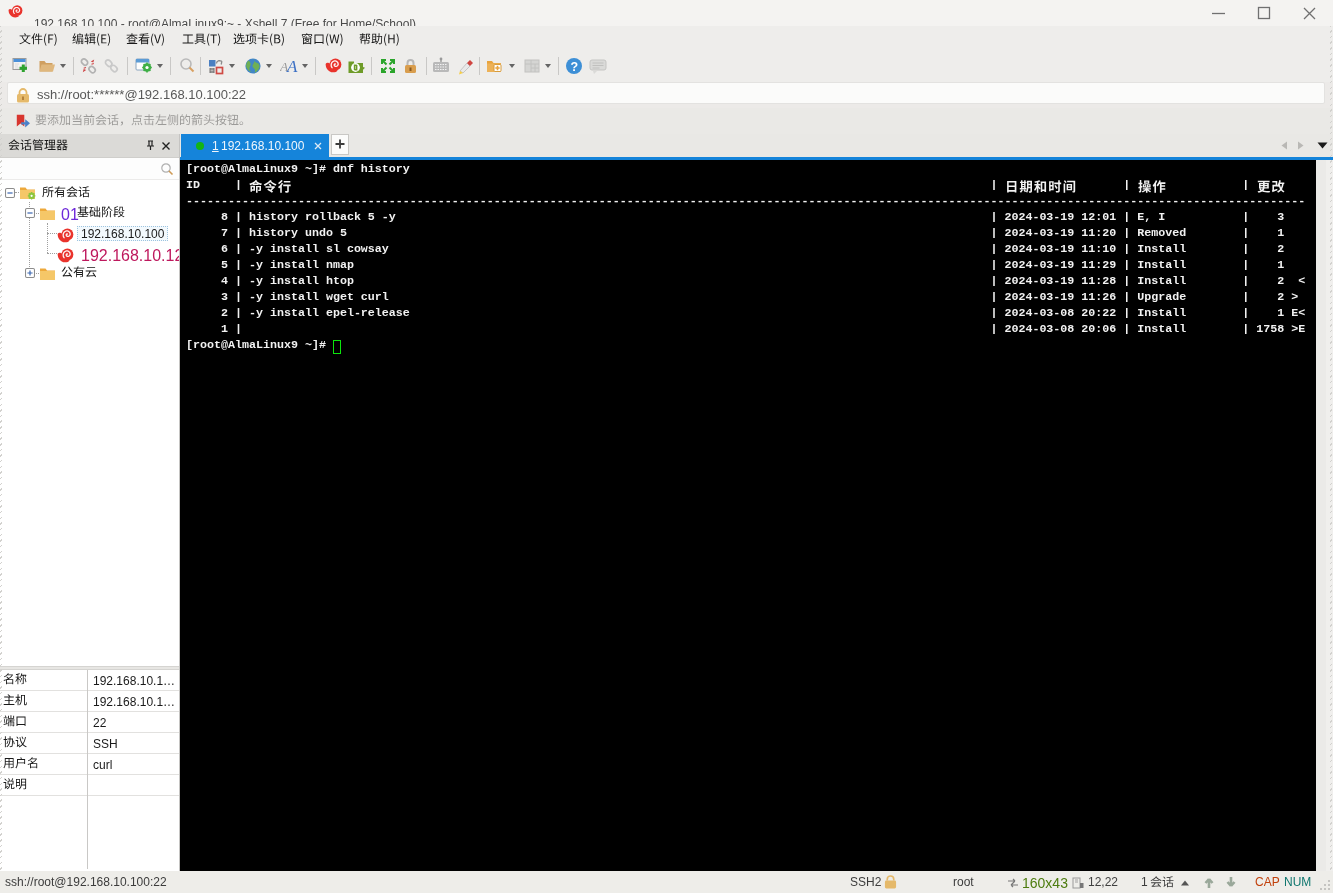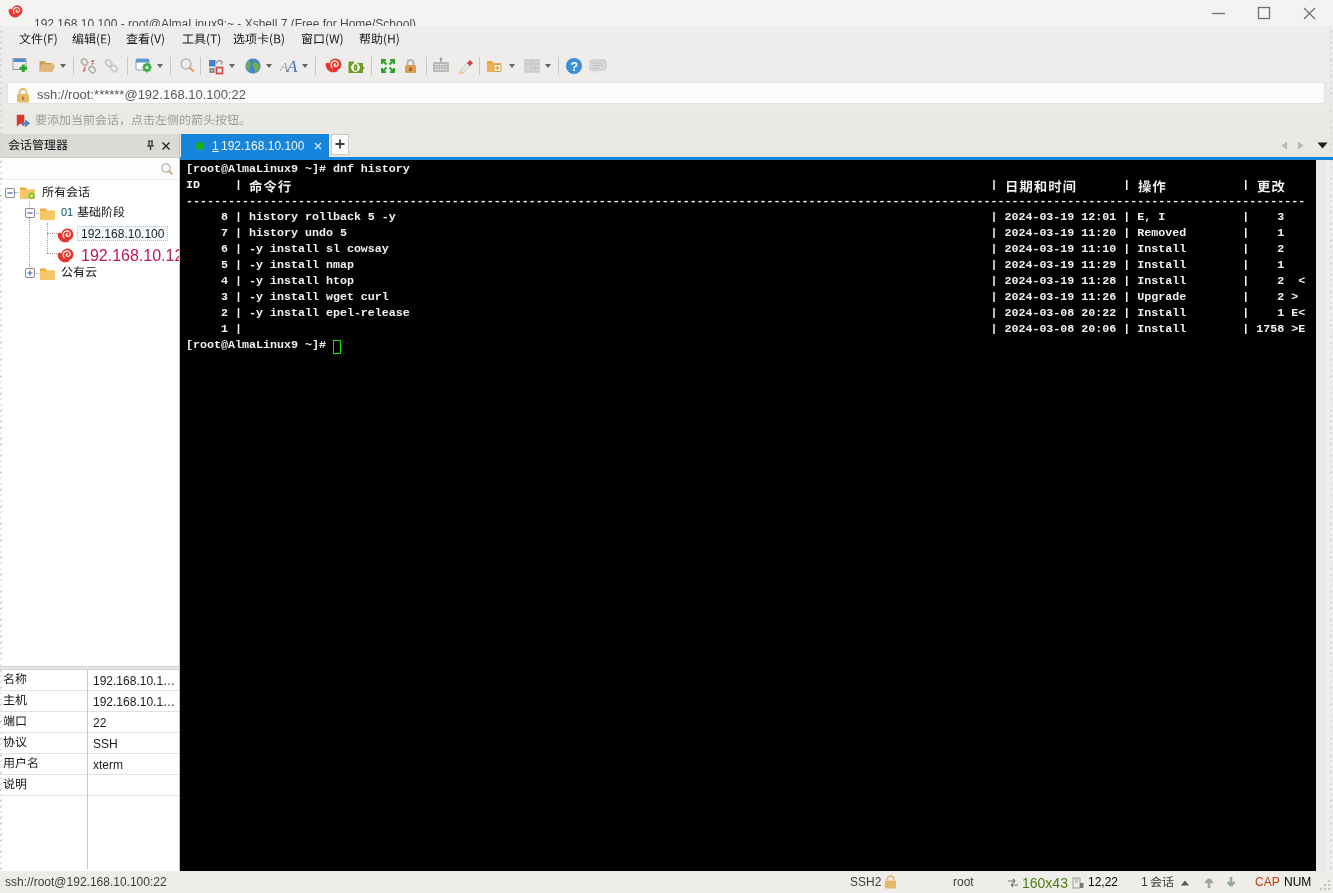--- a/index.html
+++ b/index.html
@@ -188,34 +188,34 @@
 <div class="abs" style="left:953px;top:875px;font-size:12px;color:#3c3c3c">root</div>
 <svg class="abs" style="left:1007px;top:877px" width="12" height="12" viewBox="0 0 12 12">
     <path d="M1 4 h7 M8 4 l-2-2 M8 4 l-2 2 M11 8 H4 M4 8 l2-2 M4 8 l2 2" stroke="#777" stroke-width="1.1" fill="none"></path>
   </svg>
 <div class="abs" style="left:1022px;top:875px;font-size:14px;color:#4d7c0f">160x43</div>
 <svg class="abs" style="left:1072px;top:877px" width="12" height="12" viewBox="0 0 12 12">
     <rect x="1" y="1" width="7" height="10" fill="none" stroke="#999" stroke-width="1"></rect>
     <path d="M3 3 h3 M3 5 h3" stroke="#999" stroke-width="0.9"></path>
     <rect x="8" y="6" width="3.5" height="5" fill="#777"></rect>
   </svg>
-<div class="abs" style="left:1088px;top:875px;font-size:12px;color:#000000">12,22</div>
+<div class="abs" style="left:1088px;top:875px;font-size:12px;color:#404040">12,22</div>
 <div class="abs" style="left:1141px;top:875px;font-size:12px;color:#3c3c3c">1 </div>
 <svg style="position:absolute;left:1150px;top:876px" width="25" height="16" viewBox="0 0 25 16">
     <path d="M1.9 11C2.3 10.8 3 10.8 9.4 10.3C9.6 10.6 9.9 11 10.1 11.3L10.9 10.8C10.3 9.9 9.2 8.6 8.1 7.6L7.4 8C7.8 8.5 8.3 9 8.7 9.5L3.3 9.9C4.1 9.1 5 8.1 5.7 7.2L11 7.2L11 6.3L1.1 6.3L1.1 7.2L4.5 7.2C3.7 8.2 2.8 9.2 2.5 9.5C2.1 9.8 1.8 10 1.6 10.1C1.7 10.3 1.8 10.8 1.9 11ZM6 0.2C5 1.8 2.9 3.4 0.5 4.4C0.7 4.5 1 4.9 1.2 5.1C1.9 4.8 2.5 4.5 3.2 4.1L3.2 4.8L8.9 4.8L8.9 4L3.3 4C4.4 3.3 5.3 2.5 6 1.7C6.8 2.4 7.8 3.3 8.9 4C9.5 4.4 10.2 4.7 10.9 5C11.1 4.8 11.4 4.4 11.6 4.2C9.6 3.5 7.7 2.2 6.6 1.1L6.9 0.6ZM13.2 1.1C13.8 1.6 14.6 2.4 14.9 2.9L15.5 2.3C15.2 1.8 14.4 1.1 13.8 0.6ZM17 6.8L17 11.3L17.9 11.3L17.9 10.8L21.9 10.8L21.9 11.2L22.8 11.2L22.8 6.8L20.3 6.8L20.3 4.8L23.5 4.8L23.5 3.9L20.3 3.9L20.3 1.6C21.3 1.5 22.2 1.3 22.9 1L22.2 0.3C20.9 0.8 18.4 1.1 16.4 1.4C16.5 1.6 16.6 1.9 16.6 2.1C17.5 2 18.5 1.9 19.4 1.8L19.4 3.9L16.4 3.9L16.4 4.8L19.4 4.8L19.4 6.8ZM17.9 10L17.9 7.6L21.9 7.6L21.9 10ZM12.5 4L12.5 4.9L14.2 4.9L14.2 9.1C14.2 9.6 13.8 10.1 13.5 10.2C13.7 10.4 14 10.8 14.1 10.9C14.3 10.7 14.6 10.4 16.6 8.8C16.5 8.7 16.4 8.3 16.3 8.1L15 9L15 4Z" fill="#3c3c3c"></path>
   </svg>
 <svg class="abs" style="left:1180px;top:879px" width="10" height="8" viewBox="0 0 10 8">
     <path d="M1 6.5 L5 1.5 L9 6.5 Z" fill="#555"></path>
   </svg>
 <svg class="abs" style="left:1203px;top:876px" width="36" height="13" viewBox="0 0 36 13">
     <path d="M6 12 V3 M6 3 L2.5 7 M6 3 L9.5 7" stroke="#9aa89a" stroke-width="2.6" fill="none"></path>
     <path d="M28 1 V10 M28 10 L24.5 6 M28 10 L31.5 6" stroke="#9aa89a" stroke-width="2.6" fill="none"></path>
   </svg>
 <div class="abs" style="left:1255px;top:875px;font-size:12px;color:#c2410c">CAP</div>
-<div class="abs" style="left:1284px;top:875px;font-size:12px;color:#000000">NUM</div>
+<div class="abs" style="left:1284px;top:875px;font-size:12px;color:#0f766e">NUM</div>
 <svg class="abs" style="left:1320px;top:880px" width="12" height="12" viewBox="0 0 12 12">
     <g fill="#c5c4c1">
       <rect x="8" y="8" width="2" height="2"></rect>
       <rect x="8" y="4" width="2" height="2"></rect>
       <rect x="4" y="8" width="2" height="2"></rect>
       <rect x="8" y="0" width="2" height="2"></rect>
       <rect x="4" y="4" width="2" height="2"></rect>
       <rect x="0" y="8" width="2" height="2"></rect>
     </g>
   </svg>
@@ -258,21 +258,21 @@
     <path d="M6.4 1.5L6.4 5.4C6.4 7.1 6.3 9.2 4.8 10.7C5 10.8 5.4 11.1 5.5 11.3C7.1 9.7 7.3 7.3 7.3 5.4L7.3 5.2L9.2 5.2L9.2 11.2L10.1 11.2L10.1 5.2L11.5 5.2L11.5 4.3L7.3 4.3L7.3 2.1C8.7 1.9 10.2 1.6 11.3 1.2L10.7 0.4C9.7 0.8 7.9 1.2 6.4 1.5ZM2.1 6L2.1 5.6L2.1 4.1L4.4 4.1L4.4 6ZM5.3 0.5C4.3 0.9 2.6 1.2 1.2 1.4L1.2 5.6C1.2 7.2 1.1 9.3 0.3 10.7C0.5 10.8 0.9 11.1 1.1 11.3C1.8 10.1 2 8.3 2 6.8L5.3 6.8L5.3 3.3L2.1 3.3L2.1 2.1C3.4 1.9 4.9 1.7 5.9 1.2ZM16.7 0.2C16.5 0.8 16.4 1.3 16.2 1.8L12.8 1.8L12.8 2.6L15.8 2.6C15 4.2 13.9 5.7 12.5 6.7C12.6 6.8 12.9 7.2 13.1 7.4C13.8 6.8 14.5 6.2 15.1 5.4L15.1 11.3L15.9 11.3L15.9 8.9L21 8.9L21 10.1C21 10.3 20.9 10.4 20.7 10.4C20.5 10.4 19.8 10.4 19 10.4C19.1 10.6 19.2 11 19.3 11.2C20.3 11.2 21 11.2 21.3 11.1C21.7 11 21.9 10.7 21.9 10.2L21.9 4L16 4C16.3 3.6 16.5 3.1 16.8 2.6L23.3 2.6L23.3 1.8L17.1 1.8C17.3 1.4 17.5 0.9 17.6 0.5ZM15.9 6.9L21 6.9L21 8.1L15.9 8.1ZM15.9 6.1L15.9 4.8L21 4.8L21 6.1ZM25.9 11C26.3 10.8 27 10.8 33.4 10.3C33.6 10.6 33.9 11 34.1 11.3L34.9 10.8C34.3 9.9 33.2 8.6 32.1 7.6L31.4 8C31.8 8.5 32.3 9 32.7 9.5L27.3 9.9C28.1 9.1 29 8.1 29.7 7.2L35 7.2L35 6.3L25.1 6.3L25.1 7.2L28.5 7.2C27.7 8.2 26.8 9.2 26.5 9.5C26.1 9.8 25.8 10 25.6 10.1C25.7 10.3 25.8 10.8 25.9 11ZM30 0.2C29 1.8 26.9 3.4 24.5 4.4C24.7 4.5 25 4.9 25.2 5.1C25.9 4.8 26.5 4.5 27.2 4.1L27.2 4.8L32.9 4.8L32.9 4L27.3 4C28.4 3.3 29.3 2.5 30 1.7C30.8 2.4 31.8 3.3 32.9 4C33.5 4.4 34.2 4.7 34.9 5C35.1 4.8 35.4 4.4 35.6 4.2C33.6 3.5 31.7 2.2 30.6 1.1L30.9 0.6ZM37.2 1.1C37.8 1.6 38.6 2.4 38.9 2.9L39.5 2.3C39.2 1.8 38.4 1.1 37.8 0.6ZM41 6.8L41 11.3L41.9 11.3L41.9 10.8L45.9 10.8L45.9 11.2L46.8 11.2L46.8 6.8L44.3 6.8L44.3 4.8L47.5 4.8L47.5 3.9L44.3 3.9L44.3 1.6C45.3 1.5 46.2 1.3 46.9 1L46.2 0.3C44.9 0.8 42.4 1.1 40.4 1.4C40.5 1.6 40.6 1.9 40.6 2.1C41.5 2 42.5 1.9 43.4 1.8L43.4 3.9L40.4 3.9L40.4 4.8L43.4 4.8L43.4 6.8ZM41.9 10L41.9 7.6L45.9 7.6L45.9 10ZM36.5 4L36.5 4.9L38.2 4.9L38.2 9.1C38.2 9.6 37.8 10.1 37.5 10.2C37.7 10.4 38 10.8 38.1 10.9C38.3 10.7 38.6 10.4 40.6 8.8C40.5 8.7 40.4 8.3 40.3 8.1L39 9L39 4Z" fill="#1a1a1a"></path>
   </svg>
 <svg class="abs" style="left:25px;top:208px" width="10" height="10" viewBox="0 0 9.5 9.5">
     <rect x="0.5" y="0.5" width="8.5" height="8.5" rx="1.2" fill="#fff" stroke="#8c8c8c"></rect>
     <path d="M2.3 4.75 h4.9" stroke="#3a66b0" stroke-width="1.15"></path>
   </svg>
 <svg class="abs" style="left:39px;top:205px" width="17" height="17" viewBox="0 0 17 17">
     <path d="M1 3.5 h5.5 l1.5 2 H16 v9.5 H1 Z" fill="#eda93c"></path>
     <path d="M1 6 h15 v9 H1 Z" fill="#f5c768"></path>
   </svg>
-<div class="abs" style="left:61px;top:206px;font-size:11px;color:#0c4a6e">01 </div>
+<div class="abs" style="left:61px;top:206px;font-size:16px;color:#6d28d9">01 </div>
 <svg style="position:absolute;left:77px;top:206px" width="49" height="16" viewBox="0 0 49 16">
     <path d="M8.2 0.3L8.2 1.4L3.8 1.4L3.8 0.2L2.9 0.2L2.9 1.4L1.1 1.4L1.1 2.2L2.9 2.2L2.9 6L0.6 6L0.6 6.8L3.2 6.8C2.5 7.6 1.4 8.4 0.4 8.8C0.6 9 0.9 9.3 1 9.5C2.2 8.9 3.4 7.9 4.2 6.8L7.9 6.8C8.7 7.8 9.9 8.8 11 9.3C11.1 9.1 11.4 8.8 11.6 8.6C10.6 8.3 9.6 7.6 8.9 6.8L11.5 6.8L11.5 6L9.1 6L9.1 2.2L10.9 2.2L10.9 1.4L9.1 1.4L9.1 0.3ZM3.8 2.2L8.2 2.2L8.2 3L3.8 3ZM5.5 7.2L5.5 8.2L3.1 8.2L3.1 8.9L5.5 8.9L5.5 10.2L1.5 10.2L1.5 11L10.6 11L10.6 10.2L6.4 10.2L6.4 8.9L9 8.9L9 8.2L6.4 8.2L6.4 7.2ZM3.8 3.6L8.2 3.6L8.2 4.5L3.8 4.5ZM3.8 5.2L8.2 5.2L8.2 6L3.8 6ZM12.6 0.9L12.6 1.7L14.1 1.7C13.7 3.5 13.2 5.2 12.3 6.4C12.5 6.6 12.7 7.1 12.8 7.4C13 7.1 13.2 6.7 13.4 6.4L13.4 10.7L14.2 10.7L14.2 9.8L16.4 9.8L16.4 4.6L14.2 4.6C14.5 3.7 14.7 2.7 14.9 1.7L16.7 1.7L16.7 0.9ZM14.2 5.4L15.7 5.4L15.7 9L14.2 9ZM17.1 6.1L17.1 10.5L22.3 10.5L22.3 11.2L23.2 11.2L23.2 6.1L22.3 6.1L22.3 9.6L20.6 9.6L20.6 5.3L22.8 5.3L22.8 1.4L22 1.4L22 4.5L20.6 4.5L20.6 0.3L19.7 0.3L19.7 4.5L18.2 4.5L18.2 1.4L17.4 1.4L17.4 5.3L19.7 5.3L19.7 9.6L18 9.6L18 6.1ZM32.9 4.9L32.9 11.2L33.8 11.2L33.8 4.9ZM30 4.9L30 6.7C30 8.1 29.8 9.6 28.3 10.8C28.6 10.9 29 11.1 29.1 11.3C30.7 10 30.9 8.3 30.9 6.7L30.9 4.9ZM31.5 0.2C31.1 1.6 30 3.3 28.3 4.5C28.5 4.6 28.7 5 28.9 5.2C30.2 4.2 31.2 3 31.8 1.8C32.7 3.1 33.8 4.3 35 5C35.1 4.8 35.4 4.5 35.6 4.3C34.3 3.6 33 2.3 32.3 0.9L32.4 0.3ZM25 0.7L25 11.3L25.8 11.3L25.8 1.6L27.5 1.6C27.2 2.4 26.7 3.4 26.3 4.3C27.4 5.2 27.7 6 27.7 6.7C27.7 7.1 27.6 7.4 27.4 7.5C27.3 7.6 27.1 7.6 27 7.6C26.7 7.6 26.4 7.6 26.1 7.6C26.3 7.9 26.4 8.2 26.4 8.4C26.7 8.5 27 8.5 27.3 8.4C27.6 8.4 27.8 8.3 28 8.2C28.4 7.9 28.6 7.4 28.6 6.8C28.6 6 28.3 5.1 27.2 4.2C27.7 3.2 28.3 2.1 28.7 1.1L28.1 0.7L27.9 0.7ZM42.5 0.7L42.5 2.1C42.5 3 42.3 4.1 41.1 4.9C41.3 5 41.6 5.3 41.7 5.4C43 4.6 43.3 3.2 43.3 2.2L43.3 1.5L45 1.5L45 3.7C45 4.5 45.1 4.8 45.9 4.8C46.1 4.8 46.7 4.8 46.8 4.8C47.1 4.8 47.3 4.8 47.4 4.8C47.4 4.6 47.4 4.3 47.4 4.1C47.2 4.1 47 4.1 46.8 4.1C46.7 4.1 46.2 4.1 46 4.1C45.8 4.1 45.8 4.1 45.8 3.7L45.8 0.7ZM41.6 5.7L41.6 6.5L42.5 6.5L42 6.6C42.4 7.6 42.9 8.5 43.6 9.2C42.8 9.9 41.8 10.3 40.7 10.6C40.9 10.7 41.1 11.1 41.2 11.3C42.3 11 43.4 10.5 44.2 9.8C45 10.5 45.9 10.9 47 11.2C47.1 11 47.3 10.7 47.5 10.5C46.5 10.2 45.6 9.8 44.9 9.2C45.7 8.4 46.3 7.3 46.6 5.9L46.1 5.7L45.9 5.7ZM42.8 6.5L45.6 6.5C45.3 7.3 44.8 8.1 44.2 8.7C43.6 8.1 43.1 7.3 42.8 6.5ZM37.4 1.3L37.4 8.3L36.4 8.4L36.6 9.3L37.4 9.2L37.4 11.1L38.3 11.1L38.3 9L41.2 8.5L41.2 7.7L38.3 8.2L38.3 6.4L41 6.4L41 5.6L38.3 5.6L38.3 4L41 4L41 3.2L38.3 3.2L38.3 1.9C39.3 1.6 40.5 1.2 41.3 0.8L40.6 0.2C39.9 0.6 38.6 1 37.4 1.3Z" fill="#1a1a1a"></path>
   </svg>
 <svg class="abs" style="left:57px;top:227px" width="17" height="17" viewBox="0 0 16 16">
     <circle cx="9.8" cy="7.0" r="5.6" fill="#e9332c"></circle>
     <path d="M0.7 7.7 C0.2 6.2 1.4 5.1 3.0 5.5 L4.7 6.1 C4.9 9.3 7.0 11.5 10.3 11.9 L12.0 12.6 C10.4 14.7 6.7 15.0 4.1 13.3 C2.0 11.8 0.8 9.8 0.7 7.7 Z" fill="#e9332c"></path>
     <path d="M6.7 10.1 L6.2 9.3 L5.9 8.5 L5.8 7.6 L5.9 6.8 L6.1 6.0 L6.5 5.2 L7.0 4.6 L7.6 4.2 L8.3 3.9 L9.0 3.7 L9.7 3.7 L10.4 3.9 L11.0 4.2 L11.5 4.6 L11.9 5.1 L12.2 5.6 L12.3 6.2 L12.4 6.7 L12.3 7.3 L12.1 7.7 L11.8 8.1 L11.4 8.5 L11.0 8.7 L10.6 8.8 L10.2 8.8 L9.8 8.8 L9.4 8.6 L9.1 8.4 L8.9 8.2 L8.7 7.9 L8.7 7.6 L8.7 7.3 L8.7 7.1 L8.8 6.9 L9.0 6.7 L9.1 6.6 L9.3 6.5 L9.5 6.5 L9.6 6.5 L9.7 6.6" stroke="#ffffff" stroke-opacity="0.95" stroke-width="1.25" fill="none" stroke-linecap="round"></path>
   </svg>
 <div class="abs" style="left:81px;top:227px;font-size:12px;color:#1a1a1a">192.168.10.100</div>
 <svg class="abs" style="left:57px;top:247px" width="17" height="17" viewBox="0 0 16 16">
@@ -310,21 +310,21 @@
 <div class="abs" style="left:93px;top:716px;font-size:12px;color:#1a1a1a">22</div>
 <div class="abs" style="left:0;top:753px;width:179px;height:1px;background:#e2e1df"></div>
 <svg style="position:absolute;left:3px;top:736px" width="25" height="16" viewBox="0 0 25 16">
     <path d="M4.6 4.6C4.4 5.8 4 6.9 3.5 7.7C3.7 7.8 4 8 4.2 8.1C4.7 7.3 5.2 6.1 5.4 4.8ZM10.1 4.8C10.4 5.9 10.7 7.4 10.8 8.3L11.7 8C11.5 7.2 11.2 5.8 10.8 4.7ZM1.9 0.2L1.9 3L0.6 3L0.6 3.9L1.9 3.9L1.9 11.3L2.8 11.3L2.8 3.9L4.1 3.9L4.1 3L2.8 3L2.8 0.2ZM6.6 0.3L6.6 2.5L6.6 2.5L4.5 2.5L4.5 3.4L6.6 3.4C6.5 5.7 6 8.5 3.4 10.7C3.6 10.8 3.9 11.1 4.1 11.3C6.9 9 7.4 5.9 7.4 3.4L9.1 3.4C9 8.1 8.9 9.8 8.5 10.1C8.4 10.3 8.3 10.3 8.1 10.3C7.8 10.3 7.2 10.3 6.5 10.3C6.7 10.5 6.8 10.9 6.8 11.1C7.4 11.2 8.1 11.2 8.4 11.1C8.8 11.1 9.1 11 9.3 10.7C9.7 10.1 9.9 8.3 10 3C10 2.9 10 2.5 10 2.5L7.5 2.5L7.5 2.5L7.5 0.3ZM18.5 0.8C19 1.6 19.5 2.7 19.7 3.3L20.5 3C20.3 2.3 19.8 1.3 19.3 0.5ZM13.4 1.1C13.9 1.6 14.5 2.4 14.9 2.9L15.5 2.4C15.2 1.9 14.6 1.1 14 0.6ZM22 1C21.6 3.5 21 5.7 19.7 7.5C18.5 5.8 17.7 3.7 17.3 1.1L16.5 1.3C17 4.1 17.7 6.5 19.1 8.3C18.2 9.2 17.1 10 15.7 10.6C15.9 10.8 16.2 11.1 16.3 11.4C17.7 10.7 18.8 9.9 19.6 9C20.5 10 21.7 10.8 23.1 11.3C23.2 11.1 23.5 10.7 23.7 10.5C22.3 10 21.2 9.3 20.3 8.2C21.7 6.3 22.4 3.9 22.9 1.1ZM12.6 4L12.6 4.9L14.2 4.9L14.2 9.1C14.2 9.7 13.9 10.1 13.7 10.3C13.9 10.5 14.1 10.8 14.2 11C14.4 10.7 14.7 10.5 16.9 9C16.8 8.8 16.6 8.5 16.6 8.2L15.1 9.2L15.1 4Z" fill="#1a1a1a"></path>
   </svg>
 <div class="abs" style="left:93px;top:737px;font-size:12px;color:#1a1a1a">SSH</div>
 <div class="abs" style="left:0;top:774px;width:179px;height:1px;background:#e2e1df"></div>
 <svg style="position:absolute;left:3px;top:757px" width="37" height="16" viewBox="0 0 37 16">
     <path d="M1.8 1.1L1.8 5.4C1.8 7.1 1.7 9.3 0.4 10.8C0.6 10.9 0.9 11.2 1.1 11.3C2 10.3 2.4 8.9 2.6 7.6L5.6 7.6L5.6 11.2L6.5 11.2L6.5 7.6L9.8 7.6L9.8 10.1C9.8 10.3 9.7 10.3 9.4 10.4C9.2 10.4 8.4 10.4 7.5 10.3C7.7 10.6 7.8 11 7.9 11.2C9 11.2 9.7 11.2 10.1 11.1C10.5 10.9 10.6 10.6 10.6 10.1L10.6 1.1ZM2.7 1.9L5.6 1.9L5.6 3.9L2.7 3.9ZM9.8 1.9L9.8 3.9L6.5 3.9L6.5 1.9ZM2.7 4.7L5.6 4.7L5.6 6.7L2.7 6.7C2.7 6.3 2.7 5.8 2.7 5.4ZM9.8 4.7L9.8 6.7L6.5 6.7L6.5 4.7ZM15 2.9L21.2 2.9L21.2 5.4L15 5.4L15 4.7ZM17.3 0.4C17.5 0.9 17.8 1.6 17.9 2.1L14 2.1L14 4.7C14 6.5 13.9 9 12.4 10.8C12.6 10.9 13 11.2 13.2 11.4C14.4 9.9 14.8 7.9 14.9 6.2L21.2 6.2L21.2 7L22.1 7L22.1 2.1L18.3 2.1L18.9 1.9C18.7 1.5 18.4 0.7 18.2 0.2ZM27.2 4C27.8 4.4 28.5 5 29 5.4C27.6 6.2 26.1 6.7 24.6 7C24.7 7.2 24.9 7.6 25 7.9C25.7 7.7 26.4 7.5 27 7.3L27 11.3L27.9 11.3L27.9 10.6L33.3 10.6L33.3 11.3L34.2 11.3L34.2 6.2L29.4 6.2C31.4 5.2 33.1 3.7 34.1 1.8L33.5 1.4L33.4 1.4L29.1 1.4C29.4 1.1 29.7 0.8 29.9 0.4L28.9 0.2C28.2 1.4 26.8 2.7 24.8 3.6C25 3.8 25.3 4.1 25.5 4.3C26.6 3.7 27.6 3 28.3 2.3L32.8 2.3C32.1 3.3 31 4.2 29.8 5C29.3 4.5 28.5 3.9 27.9 3.5ZM33.3 9.8L27.9 9.8L27.9 7.1L33.3 7.1Z" fill="#1a1a1a"></path>
   </svg>
-<div class="abs" style="left:93px;top:758px;font-size:12px;color:#1a1a1a">xterm</div>
+<div class="abs" style="left:93px;top:758px;font-size:12px;color:#1a1a1a">curl</div>
 <div class="abs" style="left:0;top:795px;width:179px;height:1px;background:#e2e1df"></div>
 <svg style="position:absolute;left:3px;top:778px" width="25" height="16" viewBox="0 0 25 16">
     <path d="M1.3 1C2 1.6 2.8 2.5 3.2 3L3.8 2.4C3.4 1.9 2.6 1.1 1.9 0.5ZM5.5 3.5L9.6 3.5L9.6 5.7L5.5 5.7ZM2.1 10.8C2.3 10.6 2.6 10.3 4.9 8.7C4.8 8.5 4.6 8.1 4.6 7.8L3.2 8.8L3.2 4L0.5 4L0.5 4.9L2.3 4.9L2.3 8.9C2.3 9.4 1.8 9.8 1.6 10C1.8 10.2 2 10.6 2.1 10.8ZM4.6 2.7L4.6 6.5L6.1 6.5C6 8.4 5.6 9.8 3.6 10.6C3.8 10.8 4 11.1 4.1 11.3C6.3 10.4 6.9 8.8 7 6.5L8.1 6.5L8.1 9.9C8.1 10.8 8.3 11.1 9.2 11.1C9.4 11.1 10.2 11.1 10.4 11.1C11.2 11.1 11.4 10.7 11.5 9.2C11.3 9.1 10.9 8.9 10.7 8.8C10.7 10.1 10.6 10.3 10.3 10.3C10.2 10.3 9.5 10.3 9.3 10.3C9 10.3 9 10.2 9 9.9L9 6.5L10.5 6.5L10.5 2.7L9.2 2.7C9.6 2 9.9 1.2 10.2 0.5L9.3 0.3C9.1 1 8.6 2 8.3 2.7L6.2 2.7L7 2.3C6.8 1.8 6.3 0.9 5.9 0.3L5.1 0.6C5.6 1.2 6 2.1 6.2 2.7ZM16.1 4.9L16.1 7.3L13.8 7.3L13.8 4.9ZM16.1 4.1L13.8 4.1L13.8 1.8L16.1 1.8ZM13 1L13 9.3L13.8 9.3L13.8 8.1L16.9 8.1L16.9 1ZM22.2 1.6L22.2 3.7L18.9 3.7L18.9 1.6ZM18 0.8L18 5C18 6.9 17.8 9.2 15.8 10.7C16 10.9 16.3 11.2 16.4 11.4C17.8 10.3 18.4 8.9 18.7 7.4L22.2 7.4L22.2 10.1C22.2 10.3 22.2 10.4 21.9 10.4C21.7 10.4 21 10.4 20.2 10.4C20.3 10.6 20.5 11 20.5 11.3C21.6 11.3 22.2 11.2 22.6 11.1C23 10.9 23.1 10.7 23.1 10.1L23.1 0.8ZM22.2 4.5L22.2 6.6L18.8 6.6C18.9 6.1 18.9 5.5 18.9 5L18.9 4.5Z" fill="#1a1a1a"></path>
   </svg>
 <div class="abs" style="left:87px;top:670px;width:1px;height:199px;background:#c9c8c6"></div>
 <div class="abs" style="left:179px;top:134px;width:1px;height:737px;background:#c5c4c2"></div>
 <div class="abs" style="left:180px;top:134px;width:1153px;height:23px;background:#e9e8e5"></div>
 <div class="abs" style="left:181px;top:134px;width:148px;height:24px;background:#1584da"></div>
 <div class="abs" style="left:196px;top:142px;width:8px;height:8px;border-radius:50%;background:#13b413"></div>
 <div class="abs" style="left:212px;top:139px;font-size:12px;color:#f0f6fc;text-decoration:underline">1</div>

